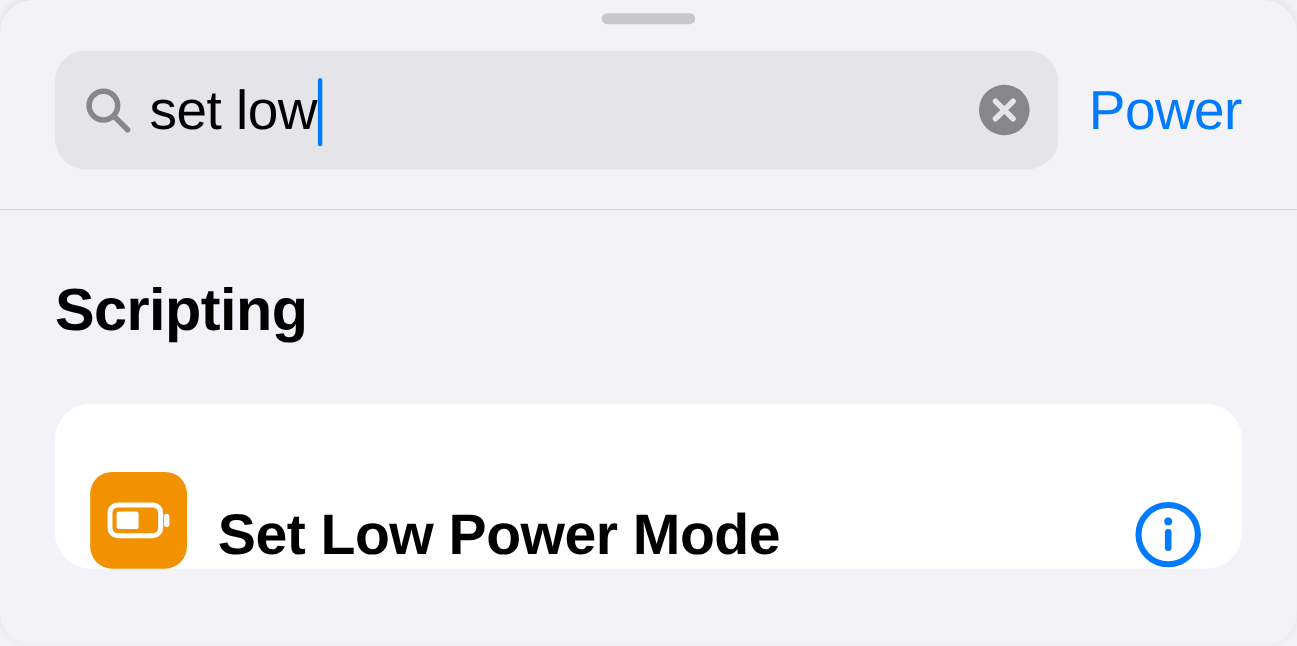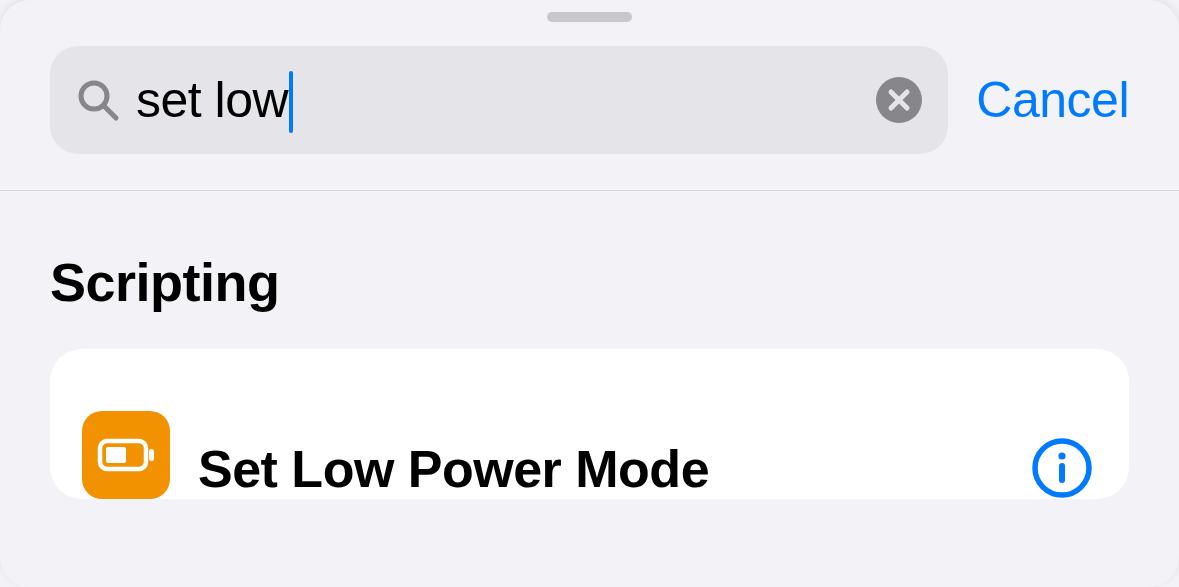--- a/index.html
+++ b/index.html
@@ -104,21 +104,21 @@
     background: #d7d7db;
   }
   .content {
     padding: 60px 50px 0 50px;
   }
   .section-header {
     font-size: 54px;
     font-weight: 700;
     color: #000;
     letter-spacing: -0.5px;
-    margin-bottom: 36px;
+    margin-bottom: 54px;
   }
   .action-row {
     background: #ffffff;
     border-radius: 32px;
     height: 150px;
     display: flex;
     align-items: flex-end;
     padding: 0 36px 0 32px;
     cursor: pointer;
   }
@@ -174,21 +174,21 @@
         <span class="caret"></span>
       </span>
       <span class="clear-btn">
         <svg width="24" height="24" viewBox="0 0 24 24">
           <line x1="4" y1="4" x2="20" y2="20" stroke="#e4e4e9" stroke-width="5" stroke-linecap="round"></line>
           <line x1="20" y1="4" x2="4" y2="20" stroke="#e4e4e9" stroke-width="5" stroke-linecap="round"></line>
         </svg>
       </span>
     </div>
 
-    <div class="cancel-btn">Cancel</div>
+    <div class="cancel-btn">Power</div>
   </div>
 
   <div class="divider"></div>
 
   <div class="content">
 
     <div class="section-header">Scripting</div>
 
     <div class="action-row">
       <div class="action-icon">

